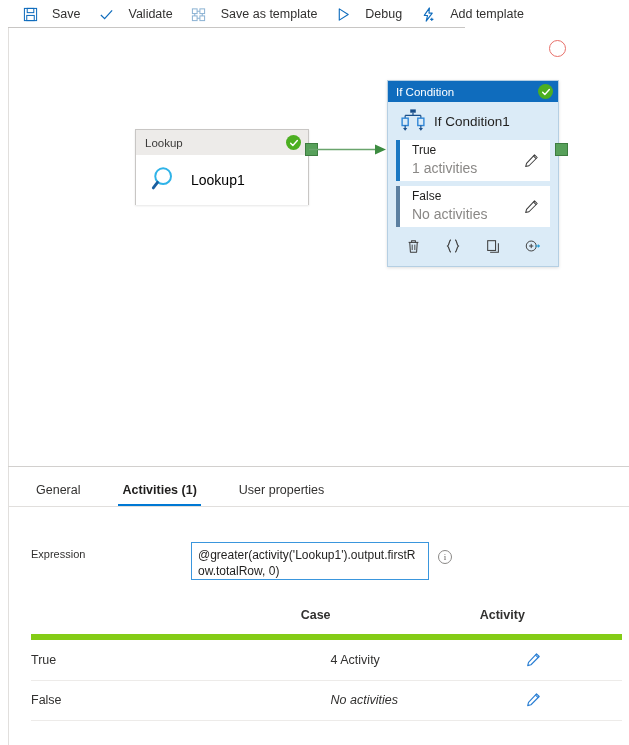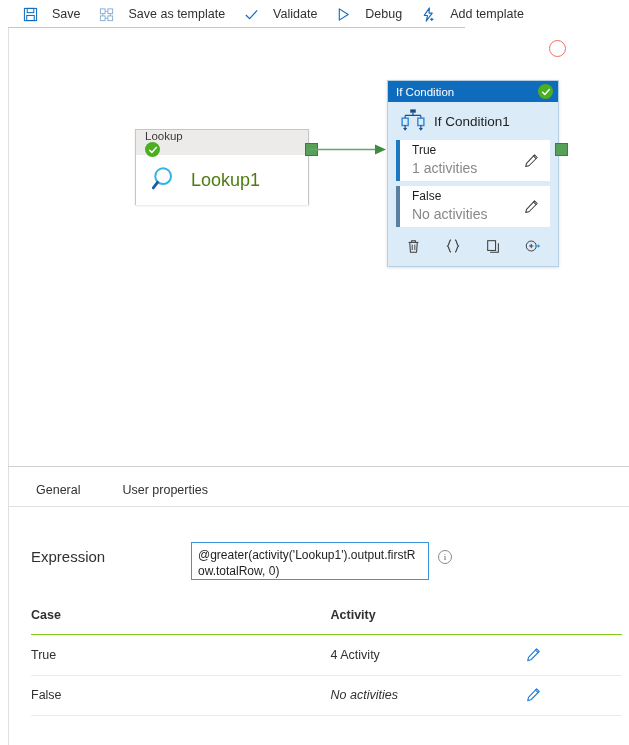--- a/index.html
+++ b/index.html
@@ -78,36 +78,35 @@
     left: 126px; top: 101px;
     width: 174px; height: 76px;
     background: #ffffff;
     border: 1px solid #c8c6c4;
     box-shadow: 0 1px 2px rgba(0,0,0,0.10);
   }
   #lookup-header {
     height: 25px;
     background: #edebe9;
     display: flex;
-    align-items: flex-start;
+    align-items: center;
     justify-content: space-between;
     padding: 0 7px 0 9px;
     font-size: 11.5px;
     color: #3b3a39;
-    flex-direction: column;
   }
   #lookup-body {
     height: 50px;
     display: flex;
     align-items: center;
     gap: 11px;
     padding-left: 14px;
     background: #ffffff;
   }
-  #lookup-title { font-size: 18px; color: #4d7c0f; }
+  #lookup-title { font-size: 14px; color: #000000; }
 
   .badge-ok {
     width: 15px; height: 15px;
     border-radius: 50%;
     background: #4caf21;
     display: inline-flex;
     align-items: center;
     justify-content: center;
     flex: 0 0 15px;
   }
@@ -244,21 +243,21 @@
     background: #0078d4;
   }
 
   #expr-section {
     display: flex;
     align-items: flex-start;
     padding: 35px 0 0 22px;
   }
   #expr-label {
     width: 160px;
-    font-size: 15px;
+    font-size: 11px;
     color: #323130;
     padding-top: 6px;
   }
   #expr-input {
     width: 238px;
     height: 38px;
     padding: 4px 6px;
     border: 1px solid #3a96dd;
     background: #ffffff;
     font-family: "Liberation Sans", sans-serif;
@@ -284,26 +283,26 @@
     font-family: "Liberation Serif", serif;
   }
 
   #case-table {
     width: 591px;
     margin: 28px 0 0 22px;
     border-collapse: collapse;
     table-layout: fixed;
   }
   #case-table th {
-    text-align: left;
+    text-align: right;
     font-size: 12.5px;
     font-weight: bold;
     color: #323130;
     padding: 0 0 12px 0;
-    border-bottom: 1px solid #84cc16;
+    border-bottom: 6px solid #84cc16;
   }
   #case-table td {
     font-size: 12.5px;
     color: #323130;
     padding: 10px 0;
     border-bottom: 1px solid #edebe9;
     vertical-align: middle;
   }
   .col-case { width: 185px; }
   .col-act  { width: 120px; }
@@ -322,47 +321,47 @@
 
   <button class="tb-btn">
     <span class="tb-ico">
       <svg width="15" height="15" viewBox="0 0 16 16">
         <rect x="1.5" y="1.5" width="13" height="13" fill="none" stroke="#0f6cbd" stroke-width="1.1"></rect>
         <rect x="4.5" y="1.5" width="7" height="4.5" fill="none" stroke="#0f6cbd" stroke-width="1.1"></rect>
         <rect x="4" y="9" width="8" height="5.5" fill="none" stroke="#0f6cbd" stroke-width="1.1"></rect>
       </svg>
     </span>
     <span>Save</span>
+  </button>
+
+  <button class="tb-btn">
+    <span class="tb-ico">
+      <svg width="15" height="15" viewBox="0 0 16 16">
+        <path d="M2 8.5 L6 12.5 L14 3.5" fill="none" stroke="#0f6cbd" stroke-width="1.3"></path>
+      </svg>
+    </span>
+    <span>Validate</span>
   </button>
 
   <button class="tb-btn">
     <span class="tb-ico">
       <svg width="15" height="15" viewBox="0 0 16 16">
         <rect x="1.5" y="2" width="5" height="5" fill="none" stroke="#8eb4d4" stroke-width="1.1"></rect>
         <rect x="9.5" y="2" width="5" height="5" fill="none" stroke="#8eb4d4" stroke-width="1.1"></rect>
         <rect x="1.5" y="9.5" width="5" height="5" fill="none" stroke="#8eb4d4" stroke-width="1.1"></rect>
         <rect x="9.5" y="9.5" width="5" height="5" fill="none" stroke="#8eb4d4" stroke-width="1.1"></rect>
         <path d="M6.5 4.5 L9.5 4.5 M4 7 L4 9.5 M12 7 L12 9.5 M6.5 12 L9.5 12" stroke="#8eb4d4" stroke-width="1.1" fill="none"></path>
       </svg>
     </span>
     <span>Save as template</span>
   </button>
 
   <button class="tb-btn">
     <span class="tb-ico">
       <svg width="15" height="15" viewBox="0 0 16 16">
-        <path d="M2 8.5 L6 12.5 L14 3.5" fill="none" stroke="#0f6cbd" stroke-width="1.3"></path>
-      </svg>
-    </span>
-    <span>Validate</span>
-  </button>
-
-  <button class="tb-btn">
-    <span class="tb-ico">
-      <svg width="15" height="15" viewBox="0 0 16 16">
         <path d="M3.5 2 L13 8 L3.5 14 Z" fill="none" stroke="#0f6cbd" stroke-width="1.2" stroke-linejoin="round"></path>
       </svg>
     </span>
     <span>Debug</span>
   </button>
 
   <button class="tb-btn">
     <span class="tb-ico">
       <svg width="15" height="15" viewBox="0 0 16 16">
         <path d="M9 1 L3.5 9 L7 9 L5.5 15 L12 6.5 L8.5 6.5 Z" fill="none" stroke="#0f6cbd" stroke-width="1.2" stroke-linejoin="round"></path>
@@ -489,20 +488,21 @@
   </div>
 
   <div class="handle-green" id="handle-right"></div>
 </div>
 
 <div id="panel-divider"></div>
 <div id="panel">
 
   <div id="tabs">
     <button class="tab">General</button>
+    <button class="tab active">Activities (1)</button>
     <button class="tab">User properties</button>
   </div>
 
   <div id="expr-section">
     <span id="expr-label">Expression</span>
     <textarea id="expr-input" placeholder="Add dynamic content" style="">@greater(activity('Lookup1').output.firstRow.totalRow, 0)</textarea>
     <span id="expr-info">i</span>
   </div>
 
   <table id="case-table">

